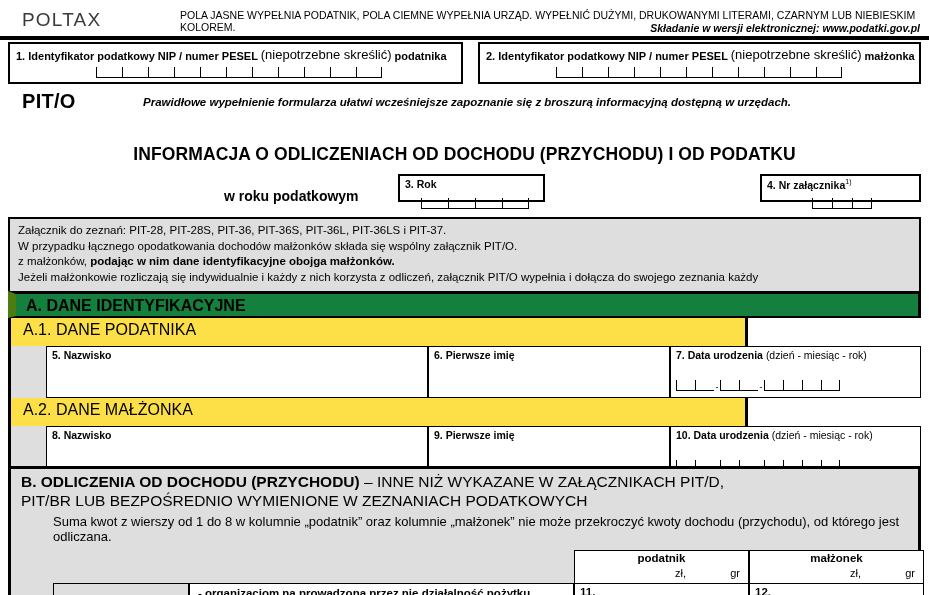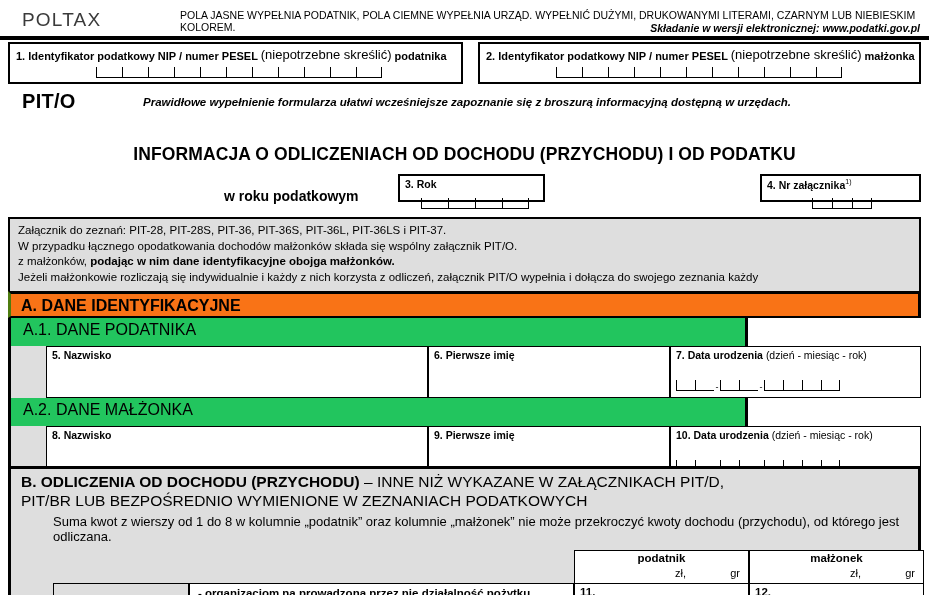--- a/index.html
+++ b/index.html
@@ -150,42 +150,42 @@
     border: 2px solid #000;
     box-sizing: border-box;
     background: #dedede;
     padding: 4px 8px 0 8px;
     font-size: 11.5px;
     line-height: 15.5px;
   }
 
   
   .sec-bar {
-    border-left: 3px solid #4d7c0f;
+    border-left: 8px solid #4d7c0f;
     border-right: 3px solid #000;
     box-sizing: border-box;
-    background: #f97316;
+    background: #15803d;
   }
   .sec-A {
     left: 8px; top: 291px;
     width: 913px; height: 27px;
     border-top: 3px solid #000;
     border-bottom: 2px solid #000;
   }
   .sec-A .t {
     position: absolute; left: 10px; top: 3px;
     font-size: 16px; font-weight: bold;
   }
   .sub-bar {
     left: 8px;
     width: 740px; height: 28px;
     border-left: 3px solid #000;
     border-right: 3px solid #000;
     box-sizing: border-box;
-    background: #22c55e;
+    background: #fde047;
   }
   .sub-bar .t {
     position: absolute; left: 12px; top: 3px;
     font-size: 16px; font-weight: normal;
   }
   .sub-A1 { top: 318px; }
   .sub-A2 { top: 398px; padding-left: 31px; }
 
   
   .data-row {

